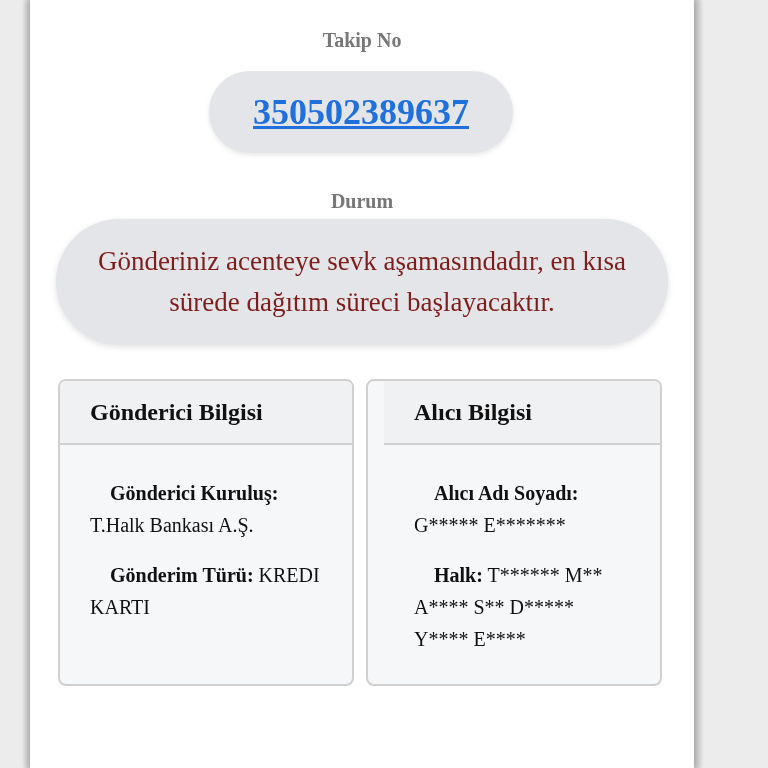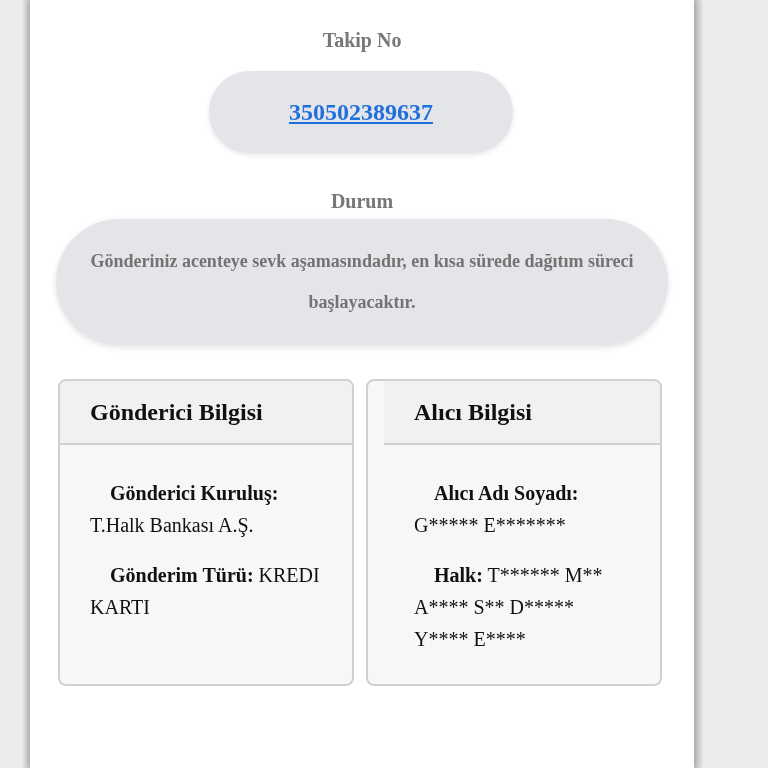--- a/index.html
+++ b/index.html
@@ -57,41 +57,41 @@
       background: #e4e5e8;
       box-shadow: 0 2px 5px rgba(0,0,0,0.10);
       display: flex;
       align-items: center;
       justify-content: center;
     }
     .tracking-link {
       color: #1f6fdd;
       text-decoration: underline;
       font-weight: bold;
-      font-size: 24px;
+      font-size: 36px;
       cursor: pointer;
     }
     .status-pill {
       position: absolute;
       left: 26px;
       top: 219px;
       width: 612px;
       height: 126px;
       border-radius: 63px;
       background: #e4e5e8;
       box-shadow: 0 2px 6px rgba(0,0,0,0.12);
       display: flex;
       align-items: center;
       justify-content: center;
       text-align: center;
     }
     .status-text {
-      color: #737373;
-      font-weight: bold;
-      font-size: 18px;
+      color: #7f1d1d;
+      font-weight: normal;
+      font-size: 27px;
       line-height: 41px;
       width: 580px;
     }
     .card {
       position: absolute;
       top: 379px;
       width: 296px;
       height: 307px;
       border: 2px solid #d0d0d0;
       border-radius: 8px;

